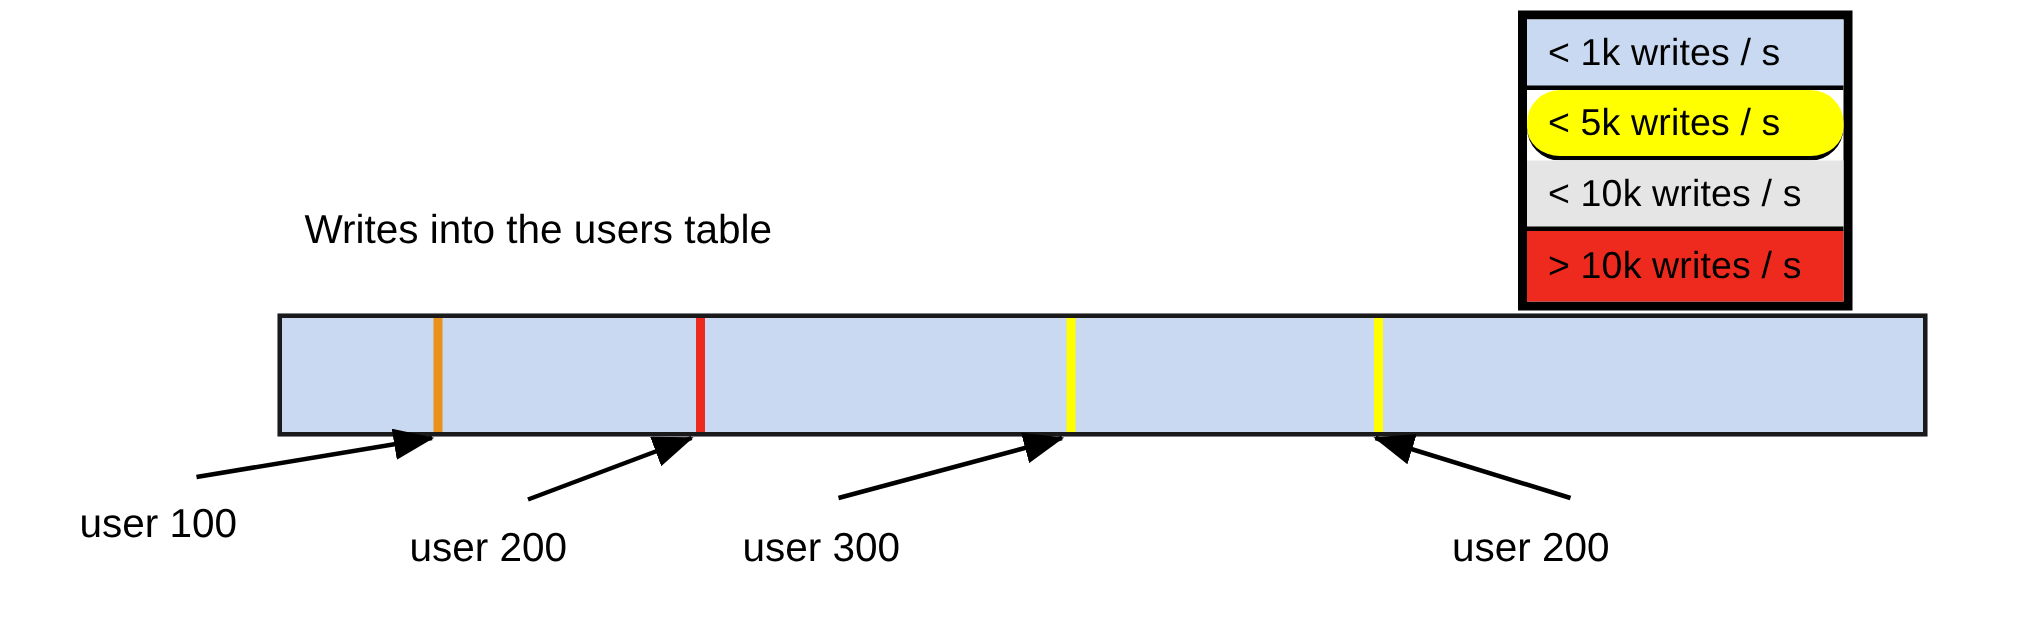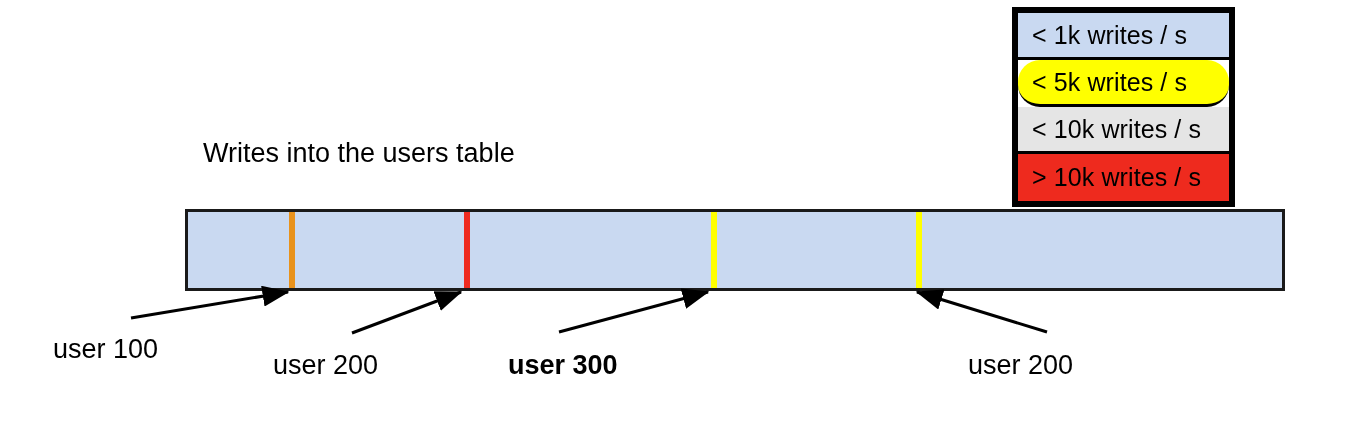--- a/index.html
+++ b/index.html
@@ -121,14 +121,14 @@
     </marker>
   </defs>
   <line stroke="#000000" stroke-width="3" marker-end="url(#arrowhead)" x1="131" y1="318" x2="288" y2="292"></line>
   <line stroke="#000000" stroke-width="3" marker-end="url(#arrowhead)" x1="352" y1="333" x2="461" y2="292"></line>
   <line stroke="#000000" stroke-width="3" marker-end="url(#arrowhead)" x1="559" y1="332" x2="708" y2="292"></line>
   <line stroke="#000000" stroke-width="3" marker-end="url(#arrowhead)" x1="1047" y1="332" x2="917" y2="292"></line>
 </svg>
 
 <div class="callout-label" style="left: 53px; top: 336px; text-align: right;">user 100</div>
 <div class="callout-label" style="left: 273px; top: 352px;">user 200</div>
-<div class="callout-label" style="left: 508px; top: 352px; font-weight: bold;">user 300</div>
+<div class="callout-label" style="left: 495px; top: 352px;">user 300</div>
 <div class="callout-label" style="left: 968px; top: 352px;">user 200</div>
 
 </body></html>

